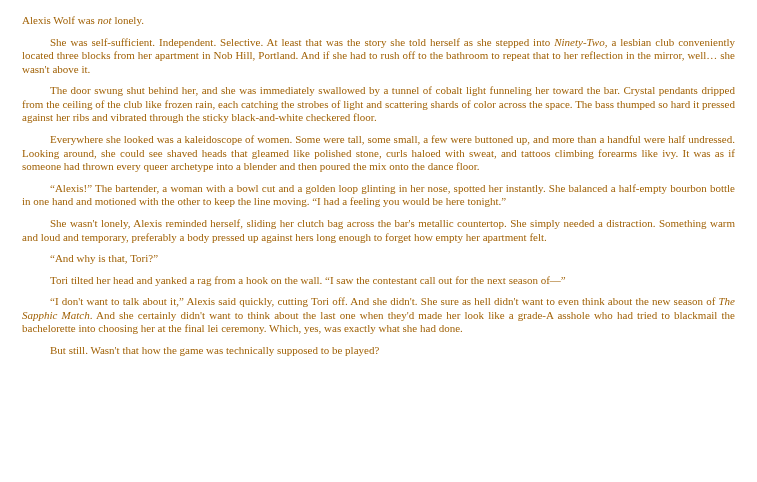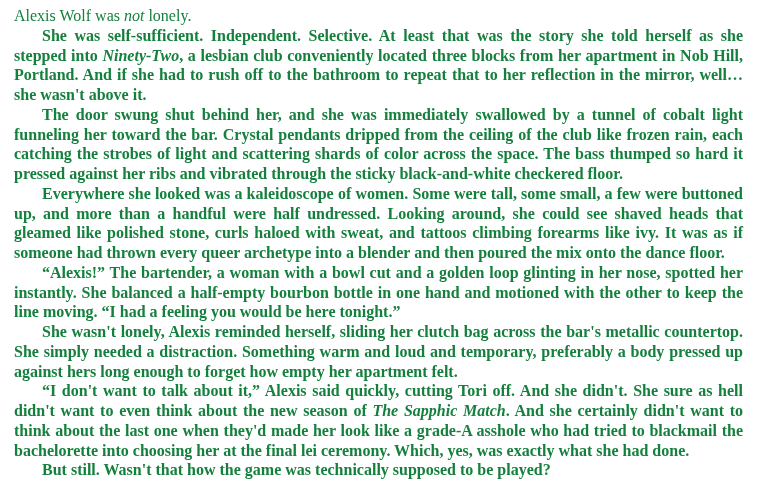--- a/index.html
+++ b/index.html
@@ -15,44 +15,45 @@
     color: #000000;
   }
   #page {
     box-sizing: border-box;
     width: 757px;
     height: 482px;
     padding: 6px 14px 0 14px;
     background: #ffffff;
   }
   p.para {
-    margin: 0;
-    font-size: 16px;
+    margin: 8px;
+    font-size: 11px;
     line-height: 1.235;
     text-align: justify;
     text-justify: inter-word;
     hyphens: none;
-    color: #15803d;
+    color: #a16207;
   }
   p.indent {
     text-indent: 28px;
-    font-weight: bold;
   }
   .ital {
     font-style: italic;
   }
 </style>
 </head>
 <body>
 
 <div id="page">
   <div id="paras">
       <p class="para"><span>Alexis Wolf was </span><span class="ital">not</span><span> lonely.</span></p>
       <p class="para indent"><span>She was self-sufficient. Independent. Selective. At least that was the story she told herself as she stepped into </span><span class="ital">Ninety-Two</span><span>, a lesbian club conveniently located three blocks from her apartment in Nob Hill, Portland. And if she had to rush off to the bathroom to repeat that to her reflection in the mirror, well… she wasn't above it.</span></p>
       <p class="para indent"><span>The door swung shut behind her, and she was immediately swallowed by a tunnel of cobalt light funneling her toward the bar. Crystal pendants dripped from the ceiling of the club like frozen rain, each catching the strobes of light and scattering shards of color across the space. The bass thumped so hard it pressed against her ribs and vibrated through the sticky black-and-white checkered floor.</span></p>
       <p class="para indent"><span>Everywhere she looked was a kaleidoscope of women. Some were tall, some small, a few were buttoned up, and more than a handful were half undressed. Looking around, she could see shaved heads that gleamed like polished stone, curls haloed with sweat, and tattoos climbing forearms like ivy. It was as if someone had thrown every queer archetype into a blender and then poured the mix onto the dance floor.</span></p>
       <p class="para indent"><span>“Alexis!” The bartender, a woman with a bowl cut and a golden loop glinting in her nose, spotted her instantly. She balanced a half-empty bourbon bottle in one hand and motioned with the other to keep the line moving. “I had a feeling you would be here tonight.”</span></p>
       <p class="para indent"><span>She wasn't lonely, Alexis reminded herself, sliding her clutch bag across the bar's metallic countertop. She simply needed a distraction. Something warm and loud and temporary, preferably a body pressed up against hers long enough to forget how empty her apartment felt.</span></p>
+      <p class="para indent"><span>“And why is that, Tori?”</span></p>
+      <p class="para indent"><span>Tori tilted her head and yanked a rag from a hook on the wall. “I saw the contestant call out for the next season of—”</span></p>
       <p class="para indent"><span>“I don't want to talk about it,” Alexis said quickly, cutting Tori off. And she didn't. She sure as hell didn't want to even think about the new season of </span><span class="ital">The Sapphic Match</span><span>. And she certainly didn't want to think about the last one when they'd made her look like a grade-A asshole who had tried to blackmail the bachelorette into choosing her at the final lei ceremony. Which, yes, was exactly what she had done.</span></p>
       <p class="para indent"><span>But still. Wasn't that how the game was technically supposed to be played?</span></p>
     </div>
 
 </div>
 
 </body></html>

